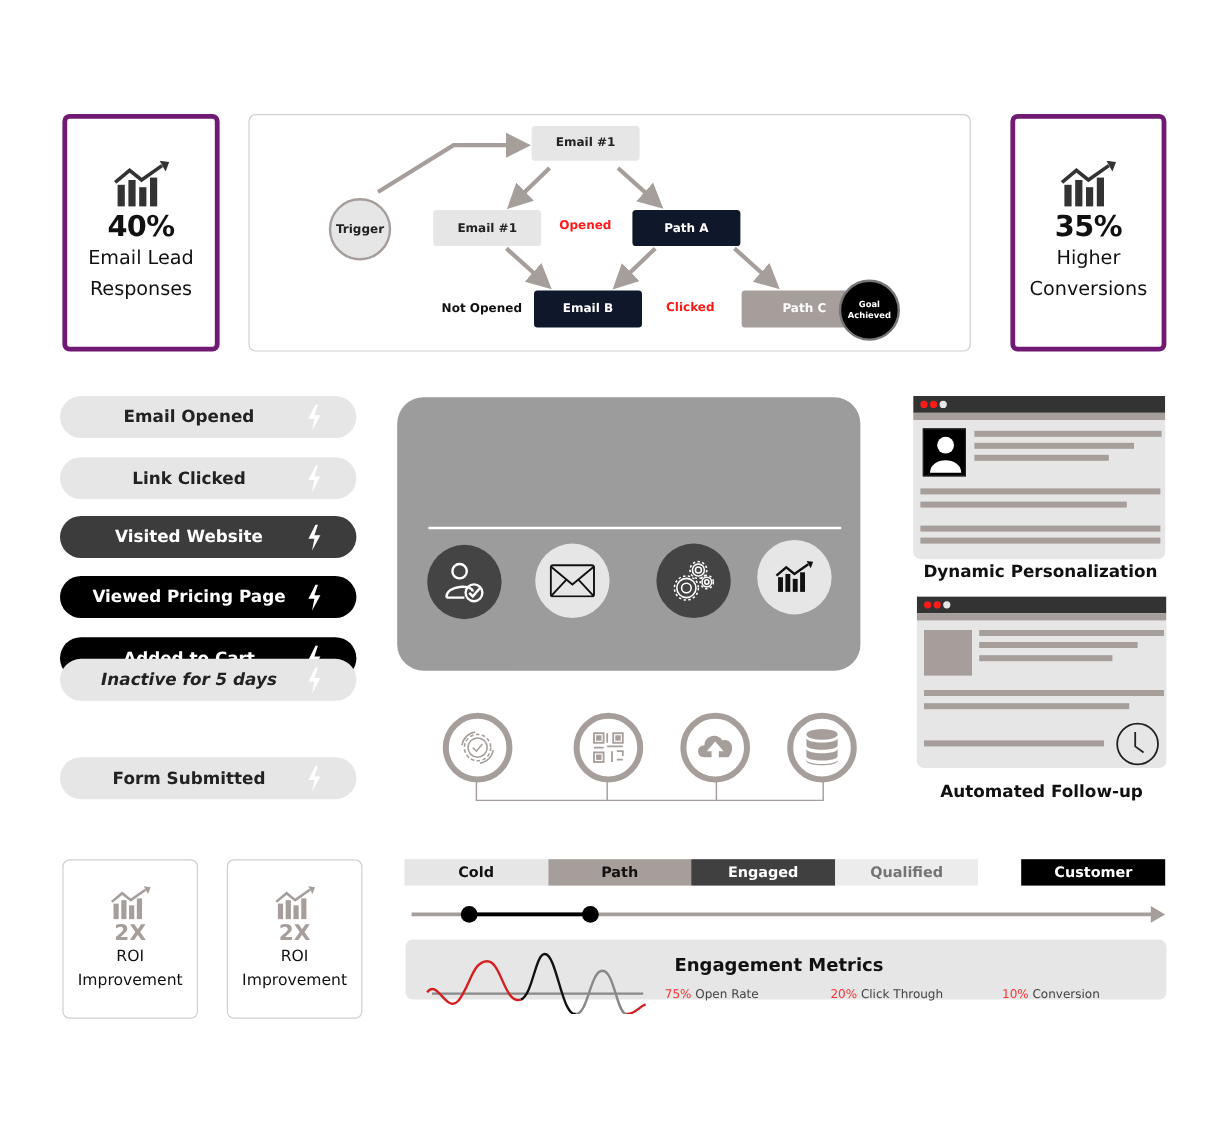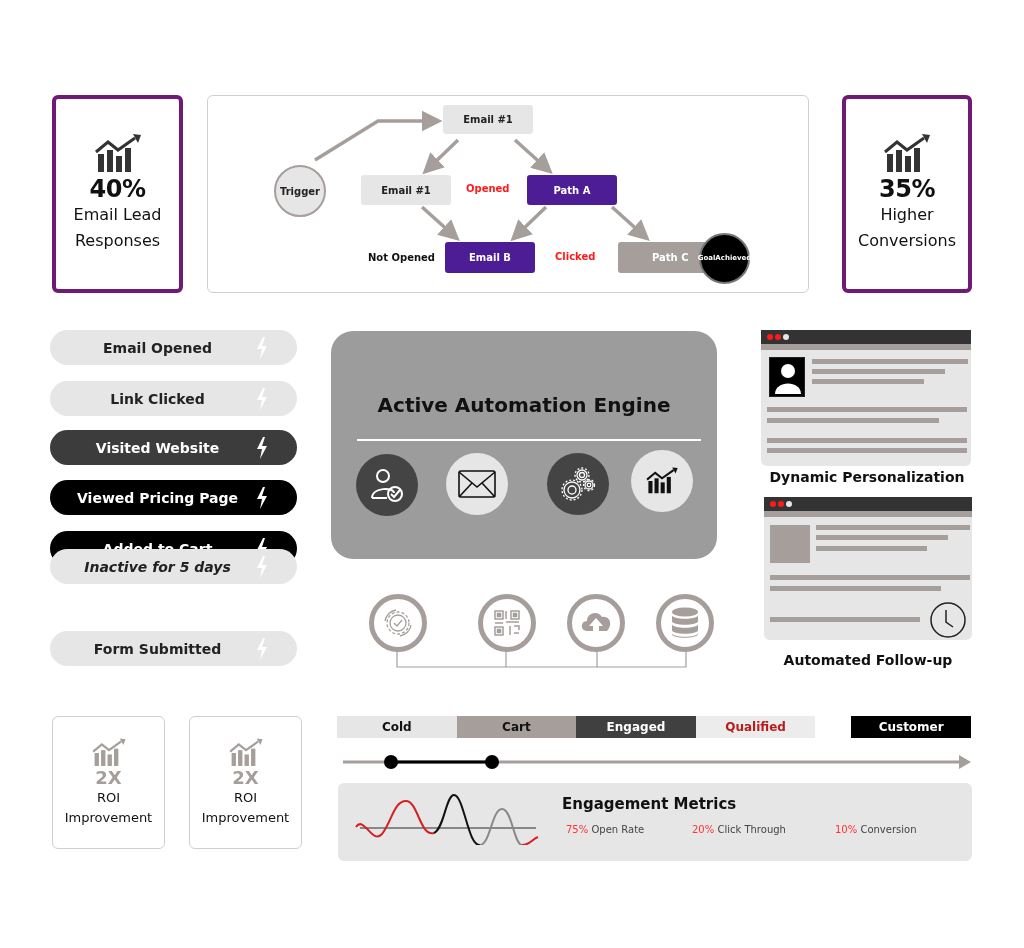--- a/index.html
+++ b/index.html
@@ -11,21 +11,21 @@
   .stat-card { position: absolute; border: 4px solid #701a75; border-radius: 6px; background: #fff;
     display: flex; flex-direction: column; align-items: center; justify-content: center; text-align: center; }
   .stat-card .big { font-weight: bold; font-size: 24px; letter-spacing: -0.5px; margin-top: 2px; line-height: 26px; }
   .stat-card .lbl { font-size: 16px; line-height: 26px; color: #111; }
 
   
   .flow-box { position: absolute; border: 1px solid #cfcfcf; border-radius: 6px; background: #fff; }
   .node { position: absolute; display: flex; align-items: center; justify-content: center;
     font-size: 10px; font-weight: bold; border-radius: 3px; }
   .node.light { background: #e6e6e6; color: #222; }
-  .node.dark { background: #4c1d95; color: #fff; text-align: center; }
+  .node.dark { background: #0f172a; color: #fff; text-align: center; }
   .node.grey { background: #a59e9b; color: #fff; }
   .flow-lbl { position: absolute; font-size: 10px; font-weight: bold; white-space: nowrap; }
   .flow-lbl.red { color: #ff1a1a; }
   .circle-node { position: absolute; border-radius: 50%; display: flex; align-items: center; justify-content: center;
     font-weight: bold; text-align: center; }
 
   
   .trigger { position: absolute; left: 50px; width: 247px; height: 35px; border-radius: 18px;
     display: flex; align-items: center; font-size: 14px; font-weight: bold; }
   .trigger .t-label { flex: 1; text-align: center; padding-left: 14px; }
@@ -54,21 +54,21 @@
   
   .roi { position: absolute; top: 716px; width: 113px; height: 133px; border: 1px solid #cfcfcf; border-radius: 6px;
     display: flex; flex-direction: column; align-items: center; justify-content: center; text-align: center; }
   .roi .x { font-size: 18px; font-weight: bold; color: #a59e9b; line-height: 20px; }
   .roi .l { font-size: 13px; line-height: 20px; color: #111; }
 
   
   .stages { position: absolute; left: 337px; top: 716px; width: 634px; height: 22px; display: flex; }
   .stage { flex: 1; display: flex; align-items: center; justify-content: center; font-size: 12px; font-weight: bold; }
 
-  .metrics { position: absolute; left: 338px; top: 783px; width: 634px; height: 78px; background: #e6e6e6; border-radius: 6px; }
+  .metrics { position: absolute; left: 338px; top: 783px; width: 634px; height: 50px; background: #e6e6e6; border-radius: 6px; }
   .metrics .m-title { position: absolute; left: 224px; top: 12px; font-size: 15px; font-weight: bold; color: #111; }
   .metrics .m-item { position: absolute; top: 41px; font-size: 10px; color: #444; white-space: nowrap; }
   .metrics .m-item .pct { color: #ff3333; }
 </style>
 </head>
 <body>
 
 <div class="stat-card" style="left:52px;top:95px;width:131px;height:198px;">
   <svg width="50" height="40" viewBox="0 0 50 40">
     <rect x="5" y="20" width="6" height="18" fill="#333"></rect>
@@ -113,21 +113,21 @@
   <span>Path A</span>
 </div>
 <div class="flow-lbl" style="left:368px;top:252px;">Not Opened</div>
 <div class="node dark" style="left:445px;top:242px;width:90px;height:31px;">
   <span>Email B</span>
 </div>
 <div class="flow-lbl red" style="left:555px;top:251px;">Clicked</div>
 <div class="node grey" style="left:618px;top:242px;width:100px;height:31px;justify-content:flex-start;padding-left:34px;">
   <span>Path C</span>
 </div>
-<div class="circle-node" style="left:699px;top:233px;width:51px;height:51px;background:#000;color:#fff;border:2px solid #777;font-size:7px;line-height:9px;">
+<div class="circle-node" style="left:699px;top:233px;width:51px;height:51px;background:#000;color:#fff;border:2px solid #777;font-size:7px;line-height:9px;flex-direction:column;">
   <span>Goal</span>
   <span>Achieved</span>
 </div>
 
 <div class="stat-card" style="left:842px;top:95px;width:130px;height:198px;">
   <svg width="50" height="40" viewBox="0 0 50 40">
     <rect x="5" y="20" width="6" height="18" fill="#333"></rect>
       <rect x="14" y="16" width="6" height="22" fill="#333"></rect>
     <rect x="23" y="22" width="6" height="16" fill="#333"></rect>
       <rect x="32" y="14" width="6" height="24" fill="#333"></rect>
@@ -190,21 +190,20 @@
 <div class="trigger light" style="top:631px;">
   <span class="t-label">Form Submitted</span>
   <span class="t-bolt">
       <svg width="12" height="22" viewBox="0 0 12 22">
         <polygon points="7,0 1,12 6,12 4,22 11,9 6,9 9,0" fill="#fff"></polygon>
       </svg>
     </span>
 </div>
 
 <div class="engine">
-  <div class="engine-title">Active Automation Engine</div>
   <div class="engine-rule"></div>
   <div class="e-icon" style="left:25px;top:123px;background:#444;">
     <svg width="36" height="36" viewBox="0 0 36 36" fill="none" stroke="#fff" stroke-width="2">
       <circle cx="14" cy="9" r="6"></circle>
         <path d="M3,31 C3,20 25,20 25,26"></path>
         <path d="M3,31 L18,31"></path>
       <circle cx="26" cy="27" r="7"></circle>
         <polyline points="22,27 25,30 31,23"></polyline>
     </svg>
   </div>
@@ -354,26 +353,26 @@
   <div class="x">2X</div>
   <div class="l">ROI</div>
   <div class="l">Improvement</div>
 </div>
 
 <div class="stages">
   <div class="stage" style="background:#e6e6e6;color:#111;">
       <span>Cold</span>
     </div>
   <div class="stage" style="background:#a59e9b;color:#111;">
-      <span>Cart</span>
+      <span>Path</span>
     </div>
   <div class="stage" style="background:#404040;color:#fff;text-align:right;">
       <span>Engaged</span>
     </div>
-  <div class="stage" style="background:#ececec;color:#b91c1c;">
+  <div class="stage" style="background:#ececec;color:#737373;">
       <span>Qualified</span>
     </div>
   <div class="stage" style="background:#000;color:#fff;margin-left:36px;">
       <span>Customer</span>
     </div>
 </div>
 <svg class="abs" style="left:337px;top:750px;" width="640" height="24">
   <line x1="6" y1="12" x2="624" y2="12" stroke="#a59e9b" stroke-width="3"></line>
   <polygon points="622,5 634,12 622,19" fill="#a59e9b"></polygon>
   <line x1="54" y1="12" x2="155" y2="12" stroke="#000" stroke-width="3"></line>
@@ -383,21 +382,21 @@
 
 <div class="metrics">
   <svg class="abs" style="left:16px;top:6px;" width="190" height="56">
     <line x1="6" y1="39" x2="182" y2="39" stroke="#888" stroke-width="2"></line>
     <path d="M2,38 C10,26 18,56 28,45 C38,32 40,12 52,12 C64,12 66,48 80,44" fill="none" stroke="#d42020" stroke-width="2"></path>
     <path d="M80,44 C90,40 92,6 100,6 C110,6 114,58 126,56" fill="none" stroke="#111" stroke-width="2"></path>
     <path d="M126,56 C136,56 138,20 148,20 C158,20 160,56 168,56" fill="none" stroke="#888" stroke-width="2"></path>
     <path d="M168,56 C176,56 178,50 184,48" fill="none" stroke="#d42020" stroke-width="2"></path>
   </svg>
   <div class="m-title">Engagement Metrics</div>
-  <div class="m-item" style="left:228px;">
+  <div class="m-item" style="left:216px;">
     <span class="pct">75%</span><span> Open Rate</span>
   </div>
   <div class="m-item" style="left:354px;">
     <span class="pct">20%</span><span> Click Through</span>
   </div>
   <div class="m-item" style="left:497px;">
     <span class="pct">10%</span><span> Conversion</span>
   </div>
 </div>
 

